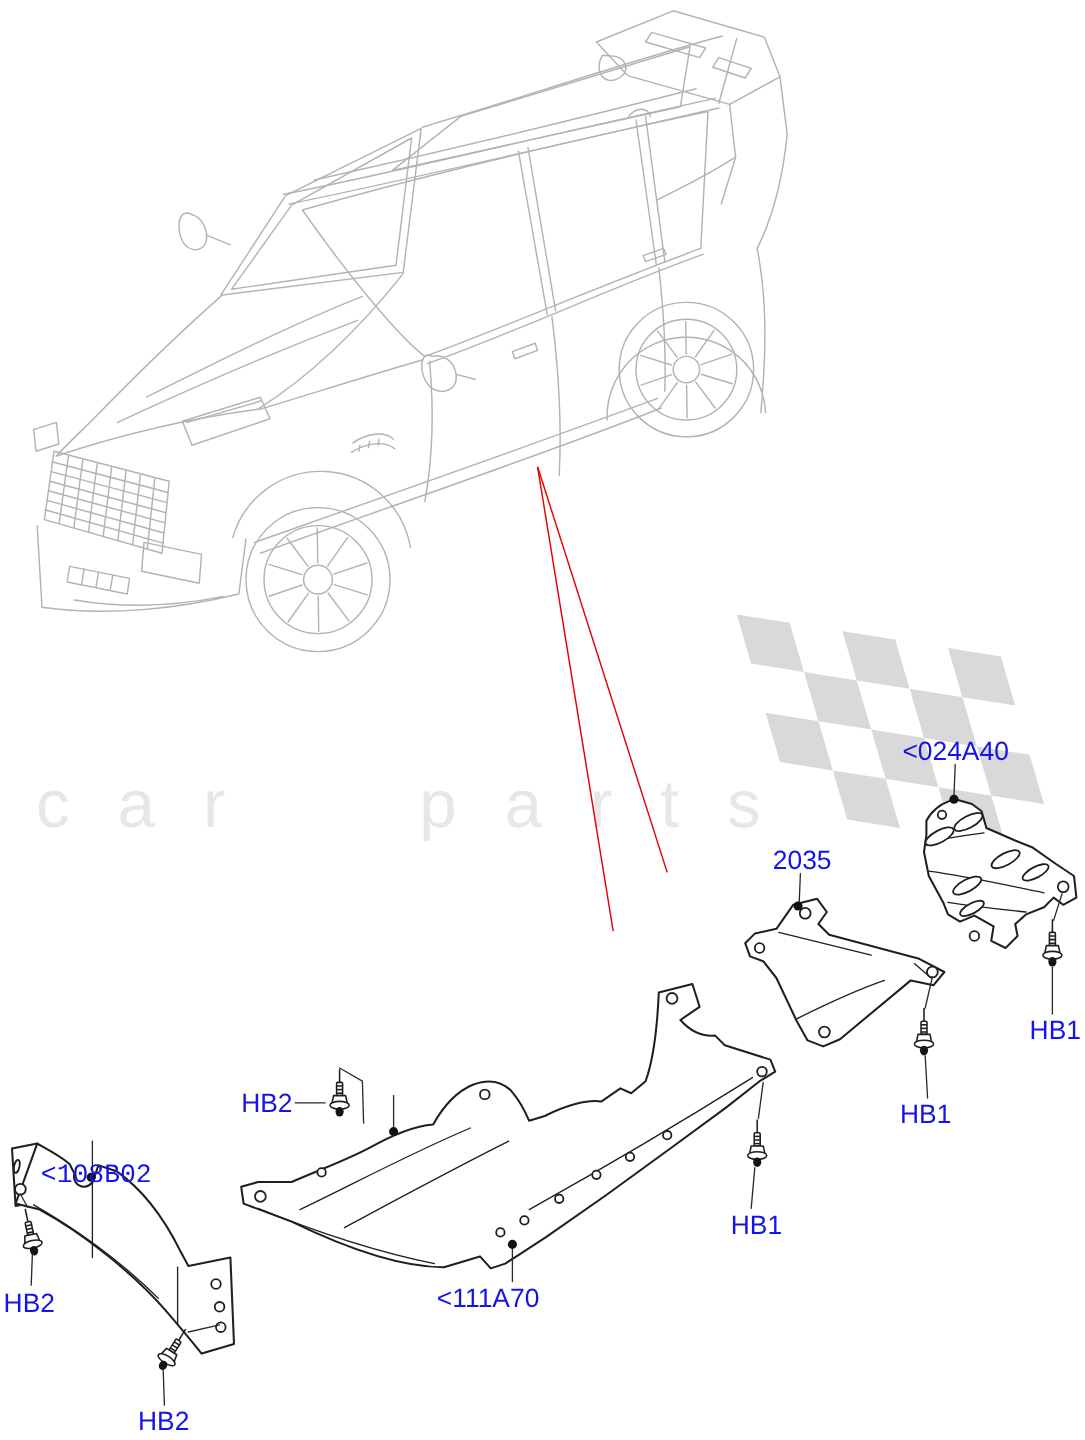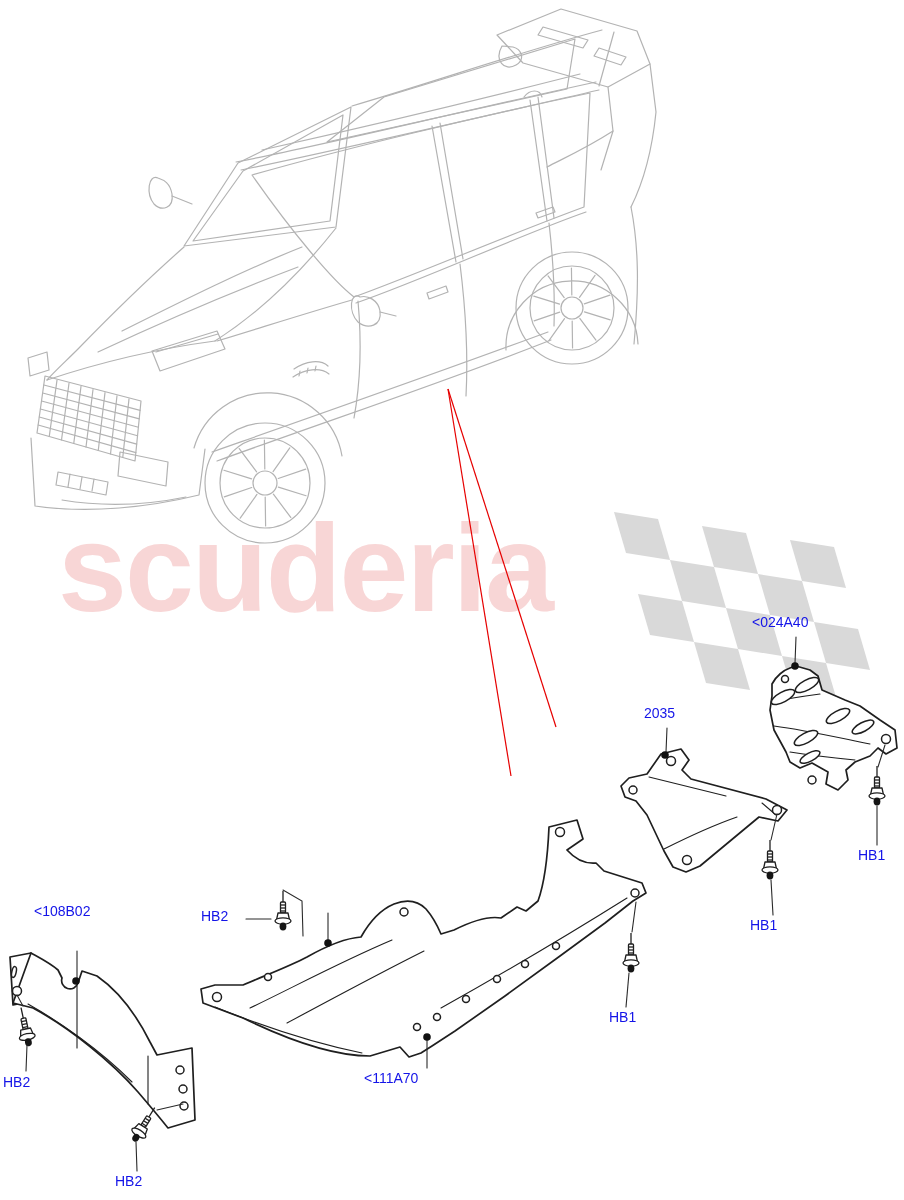--- a/index.html
+++ b/index.html
@@ -32,29 +32,29 @@
   .boltdef path,.boltdef rect,.boltdef line,.boltdef ellipse{stroke:#1f1f1f;
       fill:#ffffff;stroke-width:1.3;stroke-linejoin:round;}
   .boltdef .nub{fill:#151515;stroke:none;}
 
   .ldr path{stroke:#2a2a2a;stroke-width:1.1;fill:none;stroke-linecap:round;}
   .ldr circle.dot{fill:#111111;stroke:none;}
   .red path{stroke:var(--red,#e60000);stroke-width:1.2;fill:none;}
   #flag polygon{stroke:none;fill:var(--flag,#d9d9d9);}
 
   
-  .part-label{position:absolute;font-size:14px;line-height:1;
+  .part-label{position:absolute;font-size:22px;line-height:1;
       color:var(--label,#1414e8);white-space:nowrap;cursor:pointer;}
 </style>
 </head>
 <body>
 
 <div class="stage">
 
-  <div class="wm-brand">scuderia</div>
+  <div class="wm-sub">car parts</div>
 
   <svg class="diagram" width="904" height="1200" viewBox="0 0 904 1200">
 
     <defs>
       <g id="bolt" class="boltdef">
         <line x1="0" y1="-24" x2="0" y2="-13"></line>
         <rect x="-2.5" y="-13" width="5" height="11" rx="1"></rect>
         <line x1="-2.5" y1="-10" x2="2.5" y2="-10"></line>
         <line x1="-2.5" y1="-7" x2="2.5" y2="-7"></line>
         <line x1="-2.5" y1="-4" x2="2.5" y2="-4"></line>
@@ -305,18 +305,18 @@
     </g>
   </svg>
 
   <div id="labels">
       <div class="part-label" style="left: 752px; top: 615px;">&lt;024A40</div>
       <div class="part-label" style="left: 644px; top: 706px;">2035</div>
       <div class="part-label" style="left: 858px; top: 848px;">HB1</div>
       <div class="part-label" style="left: 750px; top: 918px;">HB1</div>
       <div class="part-label" style="left: 609px; top: 1010px;">HB1</div>
       <div class="part-label" style="left: 201px; top: 909px;">HB2</div>
-      <div class="part-label" style="left: 34px; top: 904px;">&lt;108B02</div>
+      <div class="part-label" style="left: 34px; top: 969px; font-family: Liberation Mono, monospace;">&lt;108B02</div>
       <div class="part-label" style="left: 3px; top: 1075px;">HB2</div>
       <div class="part-label" style="left: 115px; top: 1174px;">HB2</div>
       <div class="part-label" style="left: 364px; top: 1071px;">&lt;111A70</div>
     </div>
 </div>
 
 </body></html>

